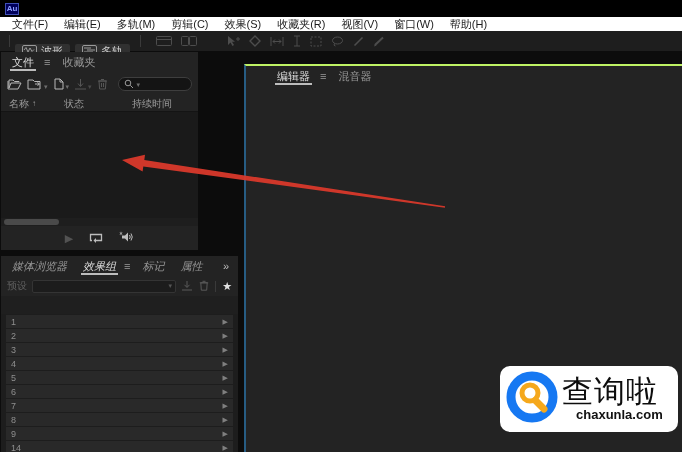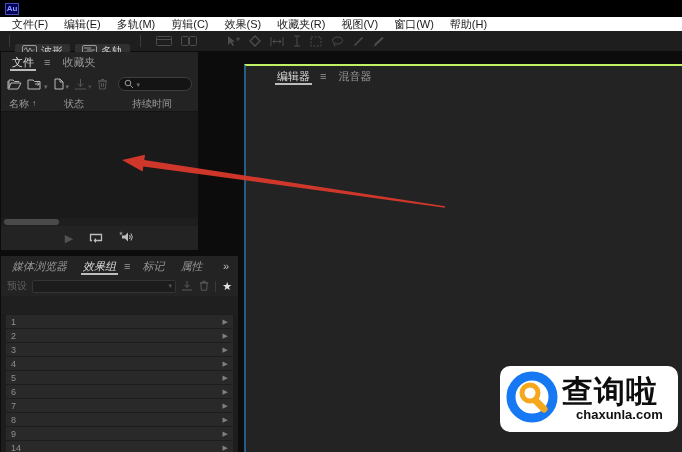--- a/index.html
+++ b/index.html
@@ -93,21 +93,21 @@
 
   
   .arrow-overlay { position:absolute; left:0; top:0; width:682px; height:452px;
                    pointer-events:none; z-index:50; }
 
   
   .watermark { position:absolute; left:500px; top:366px; width:178px; height:66px;
                background:#fff; border-radius:10px; display:flex; align-items:center;
                padding:4px 8px 4px 6px; z-index:60; }
   .wm-text { margin-left:4px; display:flex; flex-direction:column; }
-  .wm-title { font-family:"Liberation Serif", serif; font-weight:bold;
+  .wm-title { font-family:"Liberation Serif", serif; font-weight:normal;
               font-size:31px; line-height:32px; color:#0d0d0d; letter-spacing:1px; }
   .wm-domain { font-size:13px; font-weight:bold; color:#111; line-height:14px;
                margin-left:14px; }
 </style>
 </head>
 <body>
 
 <div class="screen">
 
   <div class="titlebar">

